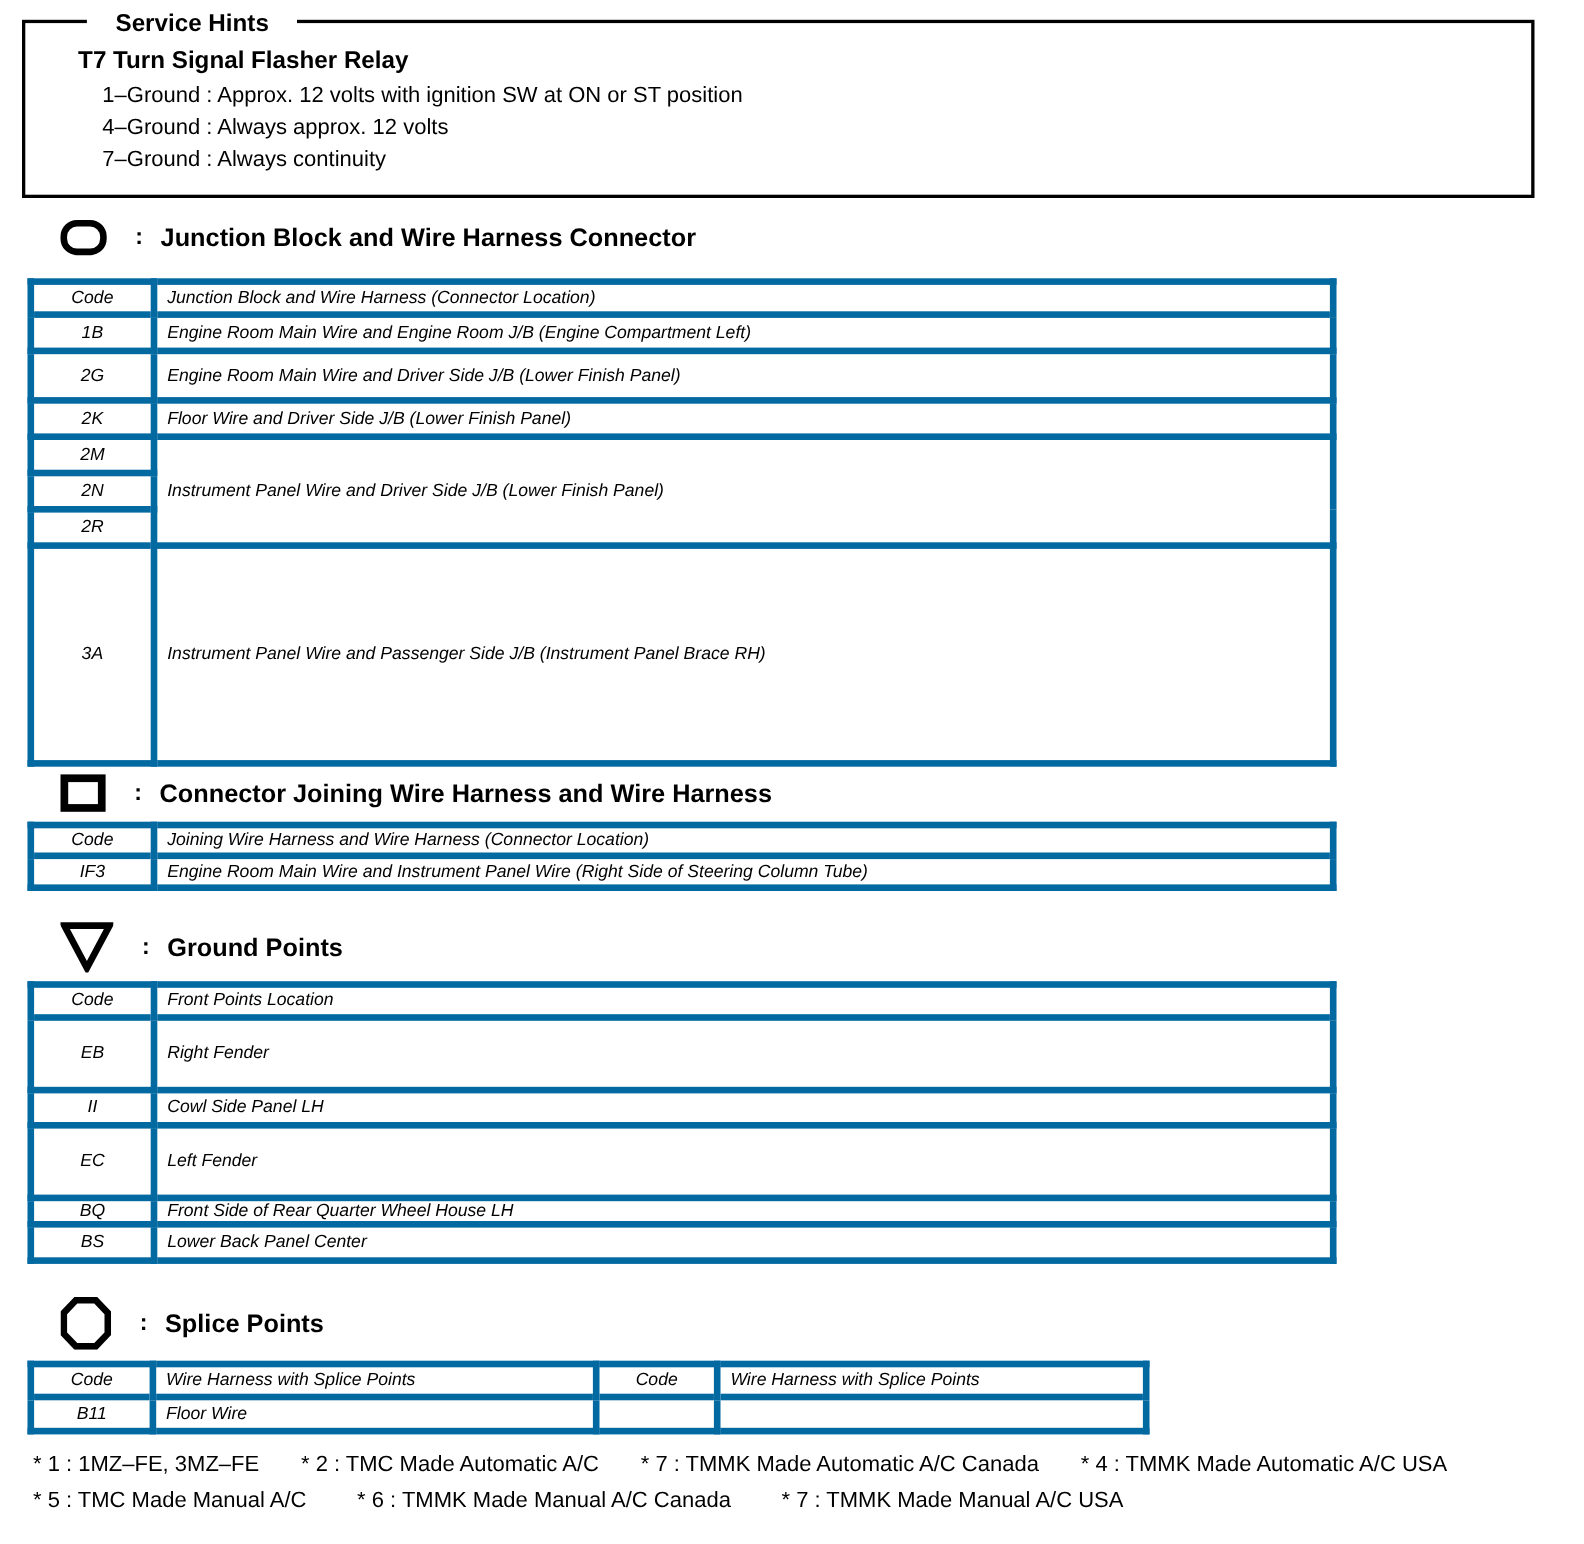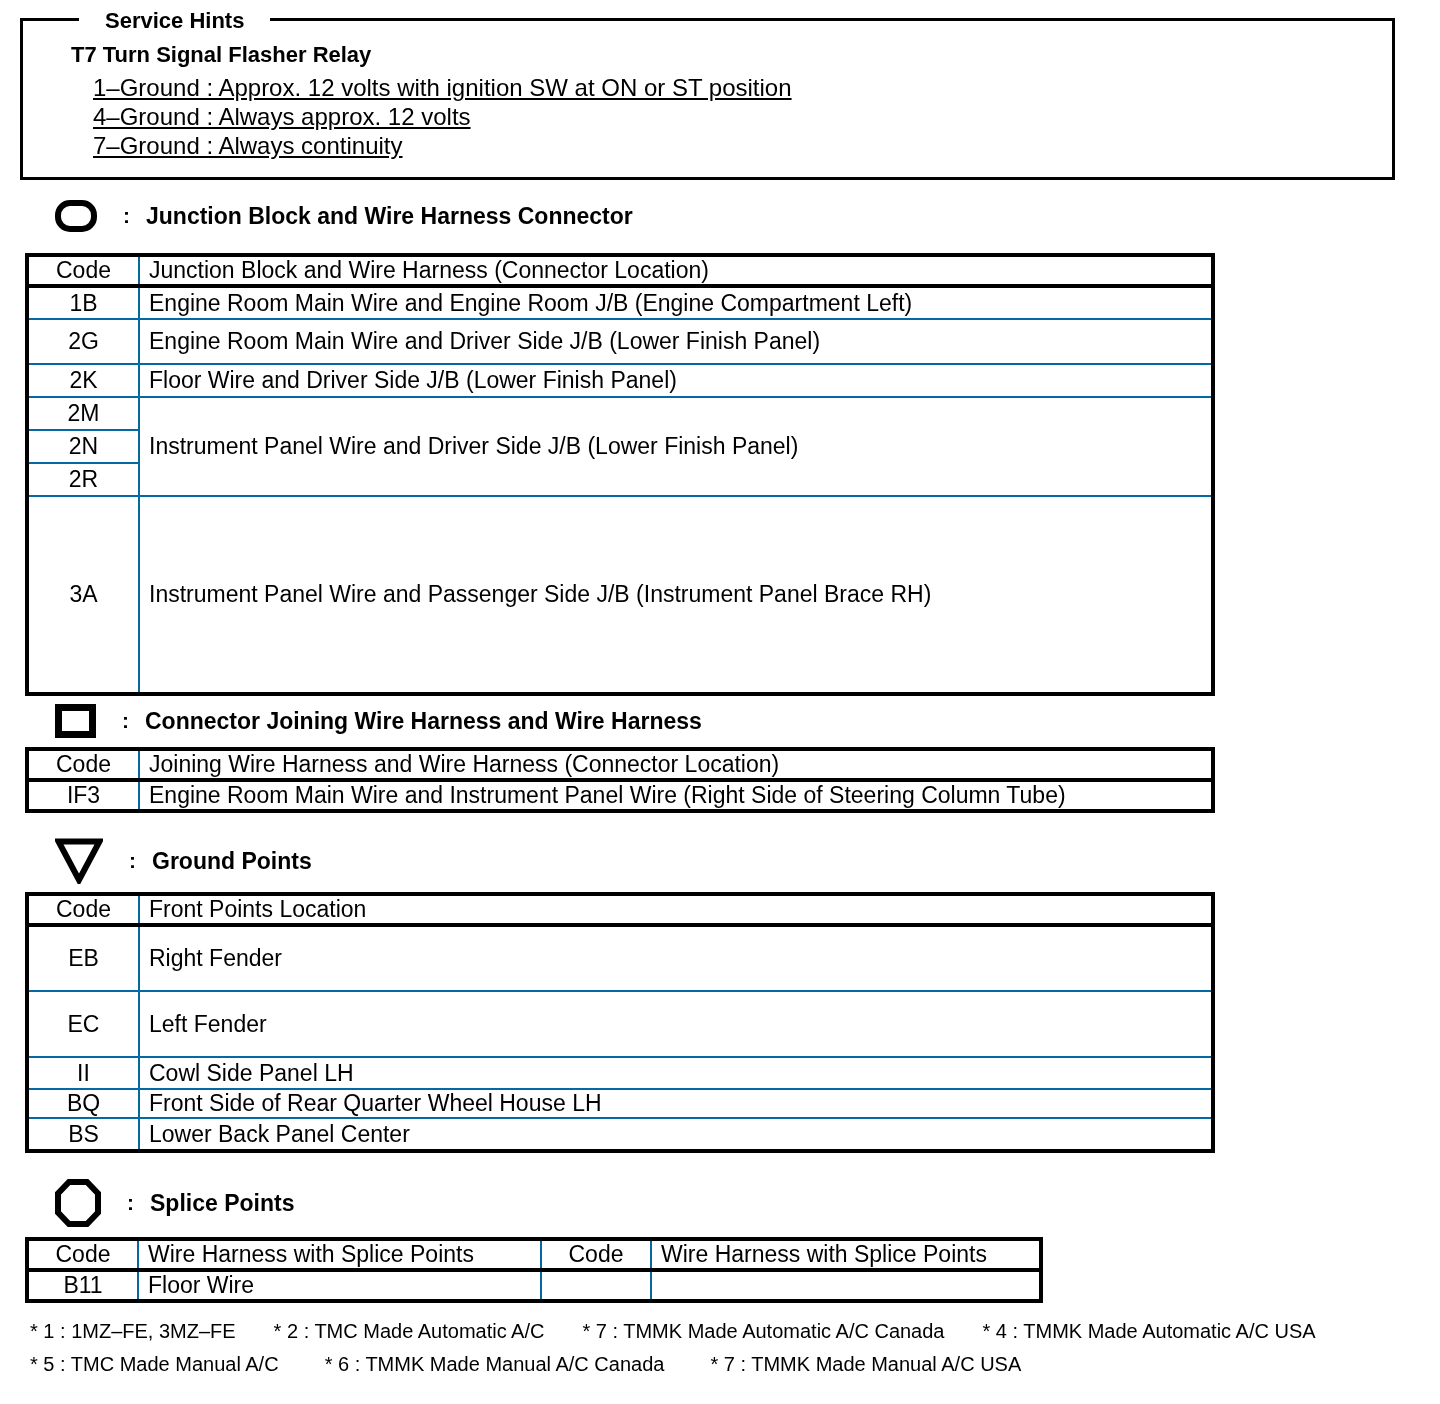--- a/index.html
+++ b/index.html
@@ -17,21 +17,21 @@
     border:3px solid #000; box-sizing:border-box;
   }
   .sh-legend {
     position:absolute; top:-13px; left:56px;
     background:#ffffff; padding:0 26px;
     font-size:22px; font-weight:bold; line-height:26px;
     white-space:nowrap;
   }
   .sh-content { padding:20px 0 0 48px; }
   .sh-relay { font-size:22px; font-weight:bold; line-height:28px; margin:0 0 4px 0; }
-  .sh-line { font-size:24px; line-height:29px; margin-left:22px; white-space:nowrap;text-decoration:underline; }
+  .sh-line { font-size:20px; line-height:29px; margin-left:22px; white-space:nowrap; }
 
   
   .section-head {
     position:absolute; left:55px;
     display:flex; align-items:center;
   }
   #junction-head { top:198px; height:36px; }
   #joining-head  { top:702px; height:38px; }
   #ground-head   { top:838px; height:46px; }
   #splice-head   { top:1178px; height:50px; }
@@ -50,24 +50,24 @@
 
   .head-colon { font-size:21px; font-weight:bold; margin-left:26px; }
   .head-title { font-size:23px; font-weight:bold; margin-left:16px; white-space:nowrap; }
 
   
   table.tbl {
     position:absolute; border-collapse:collapse; table-layout:fixed;
     background:#fff; border:4px solid #000;
   }
   table.tbl th, table.tbl td {
-    border:2px solid #0369a1;
-    font-size:23px; font-weight:normal;
+    border:6px solid #0369a1;
+    font-size:16px; font-weight:normal;
     padding:0 9px; vertical-align:middle;
-    text-align:left; white-space:nowrap; overflow:hidden;
+    text-align:left; white-space:nowrap; overflow:hidden;font-style:italic;
   }
   table.tbl thead th { border-bottom:4px solid #000; }
   .code-cell { text-align:center !important; padding:0 2px !important; }
 
   #junction-table { left:25px; top:253px; width:1190px; }
   #joining-table  { left:25px; top:747px; width:1190px; }
   #ground-table   { left:25px; top:892px; width:1190px; }
   #splice-table   { left:25px; top:1237px; width:1014px; }
 
   
@@ -179,27 +179,27 @@
       <tr style="height:30px">
         <th class="code-cell">Code</th>
         <th>Front Points Location</th>
       </tr>
     </thead>
     <tbody>
       <tr style="height:66px">
         <td class="code-cell">EB</td>
         <td>Right Fender</td>
       </tr>
+      <tr style="height:32px">
+        <td class="code-cell">II</td>
+        <td>Cowl Side Panel LH</td>
+      </tr>
       <tr style="height:66px">
         <td class="code-cell">EC</td>
         <td>Left Fender</td>
-      </tr>
-      <tr style="height:32px">
-        <td class="code-cell">II</td>
-        <td>Cowl Side Panel LH</td>
       </tr>
       <tr style="height:22px">
         <td class="code-cell">BQ</td>
         <td>Front Side of Rear Quarter Wheel House LH</td>
       </tr>
       <tr style="height:33px">
         <td class="code-cell">BS</td>
         <td>Lower Back Panel Center</td>
       </tr>
     </tbody>

